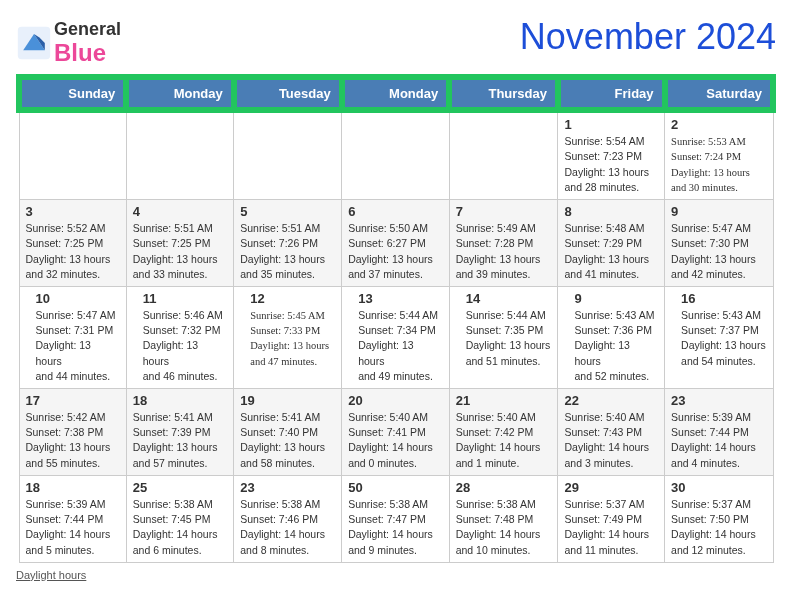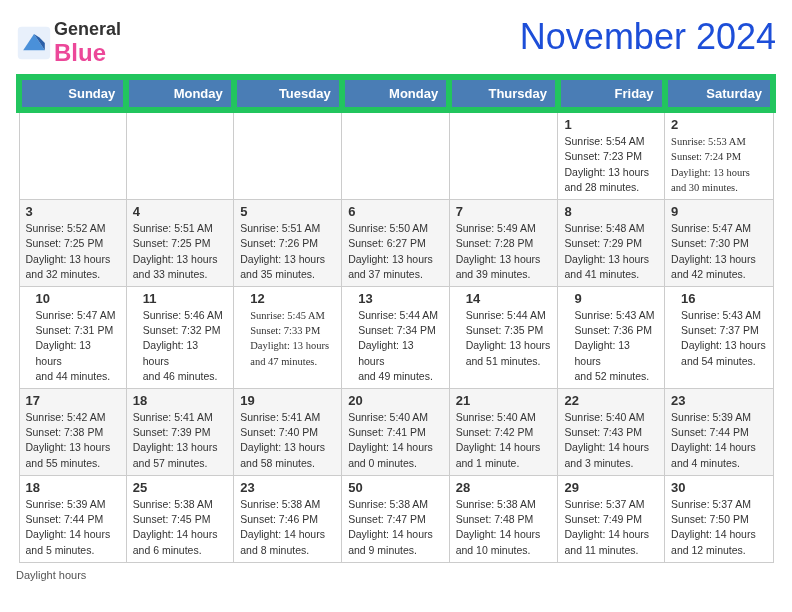--- a/index.html
+++ b/index.html
@@ -95,20 +95,21 @@
       line-height: 1.45;
       color: #333;
     }
     .empty-cell {
       background: #fff !important;
     }
     .footer-note {
       margin-top: 6px;
       font-size: 11px;
       color: #555;
+      text-decoration: underline;
     }
     
     .row-1 td { background: #fff; }
     .row-2 td { background: #efefef; }
     .row-3 td { background: #fff; padding-left: 16px; }
     .row-4 td { background: #efefef; margin-top: 25px; }
     .row-5 td { background: #fff; }
   </style>
 </head>
 <body>

